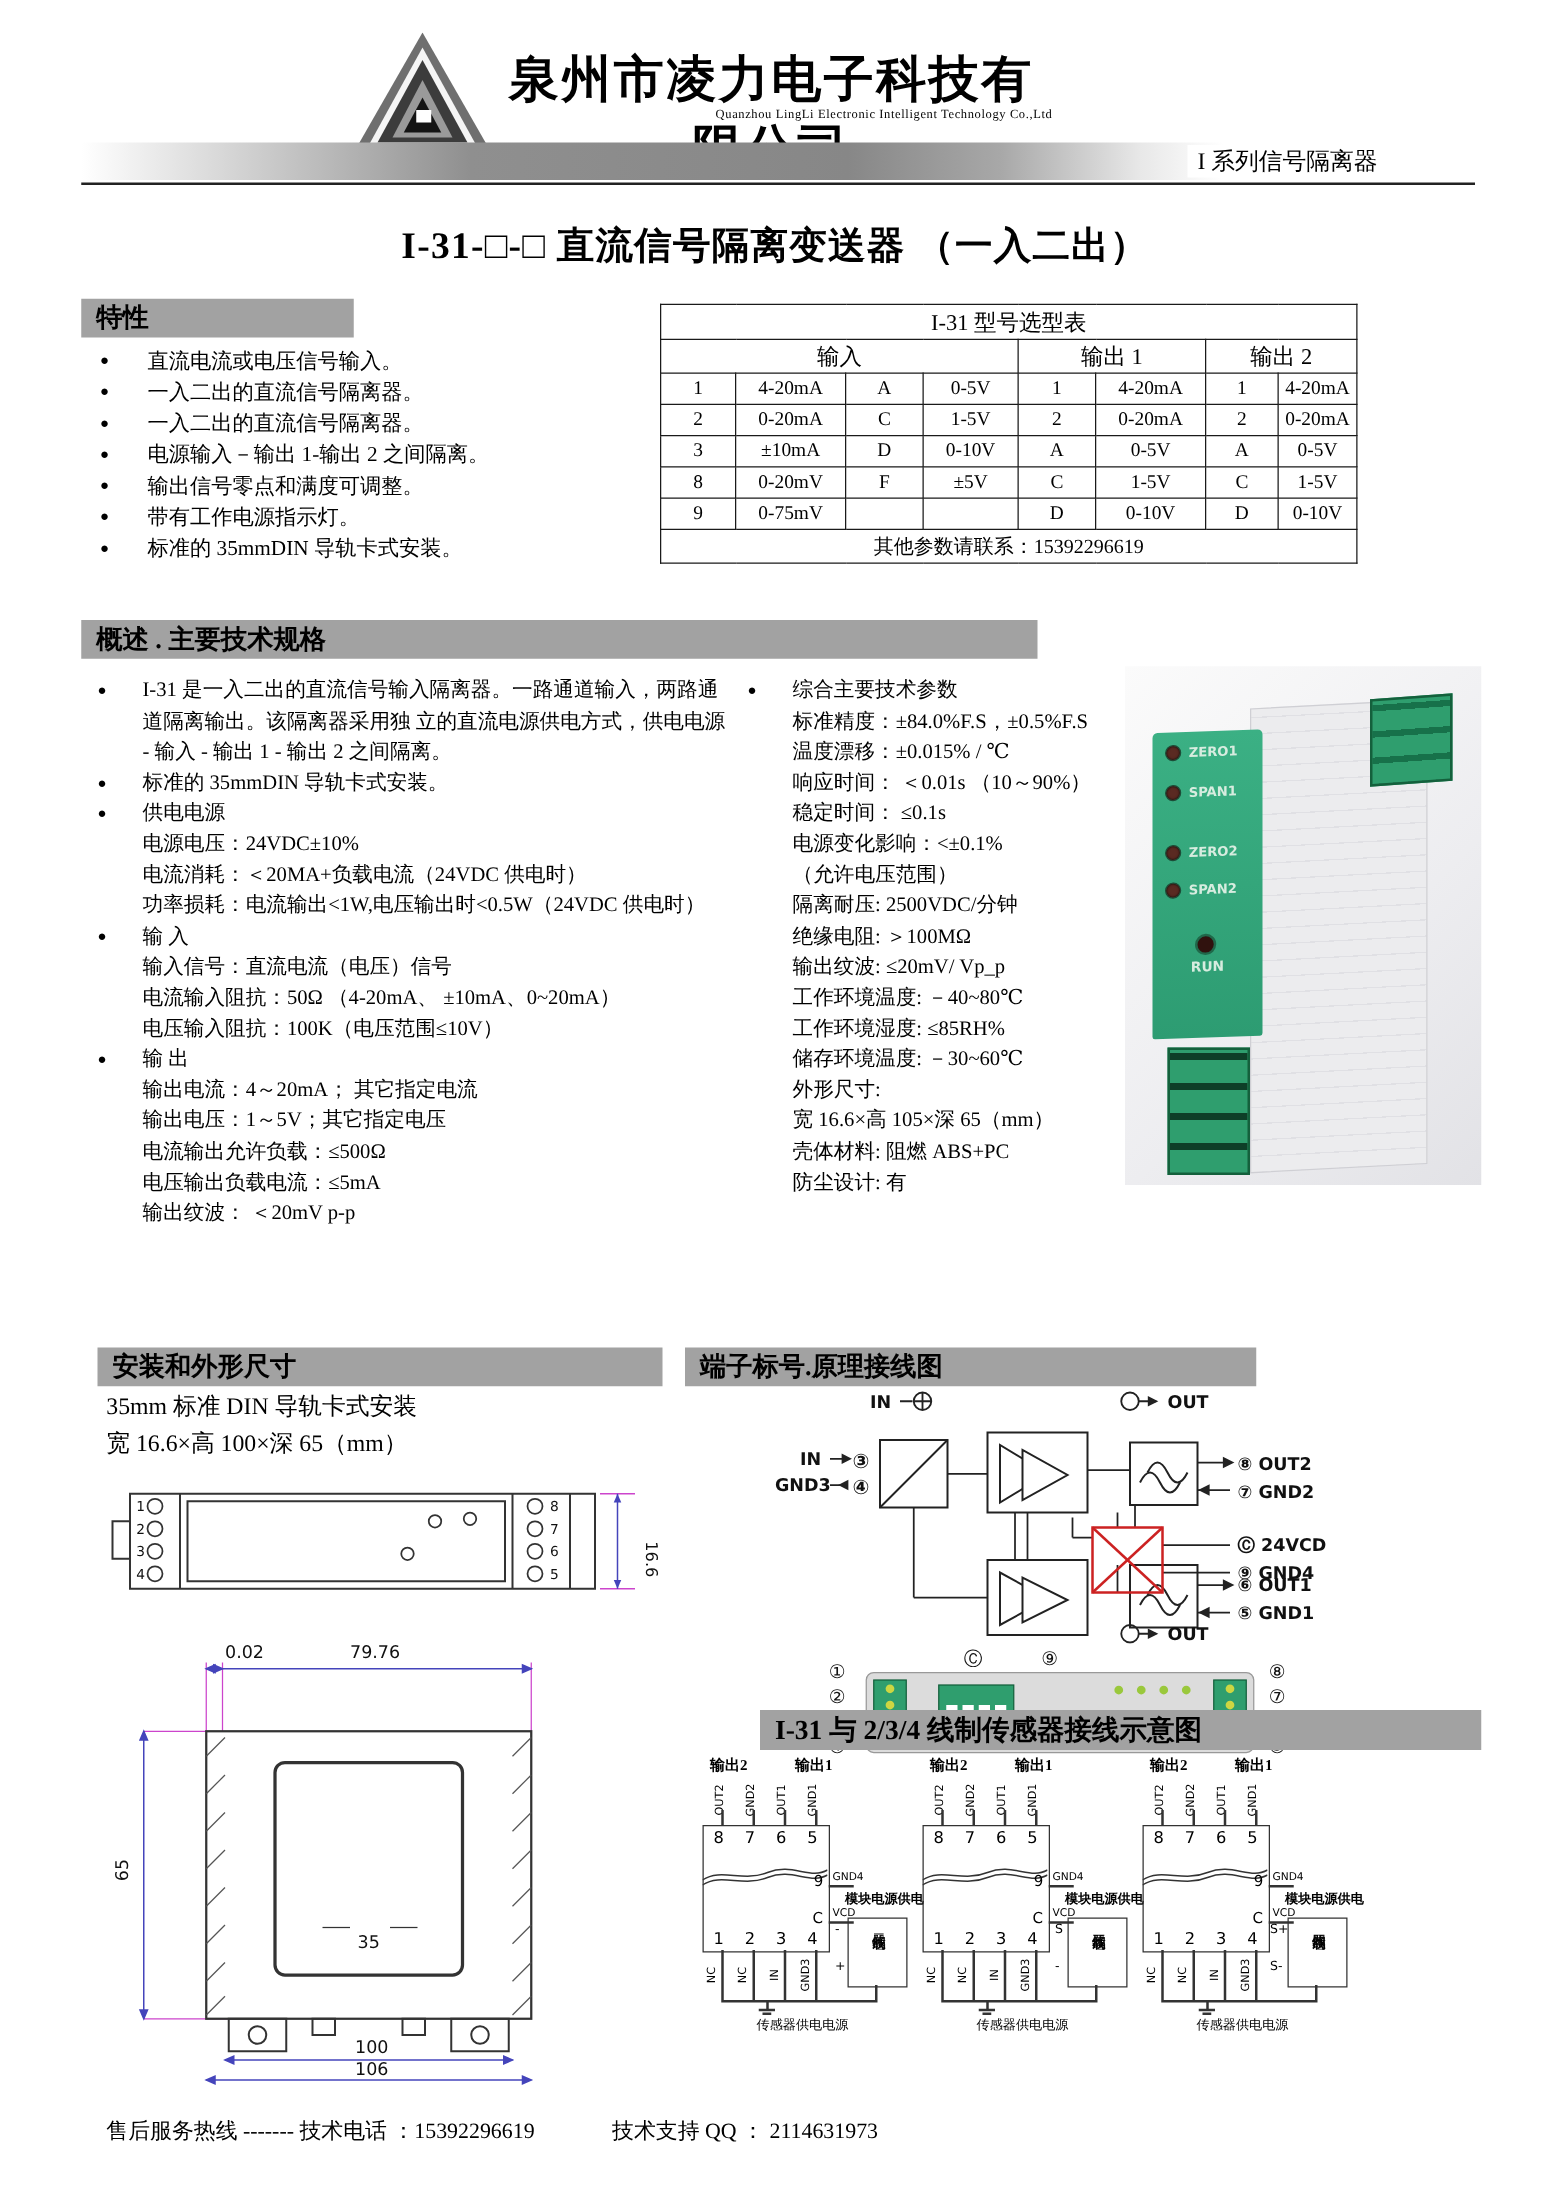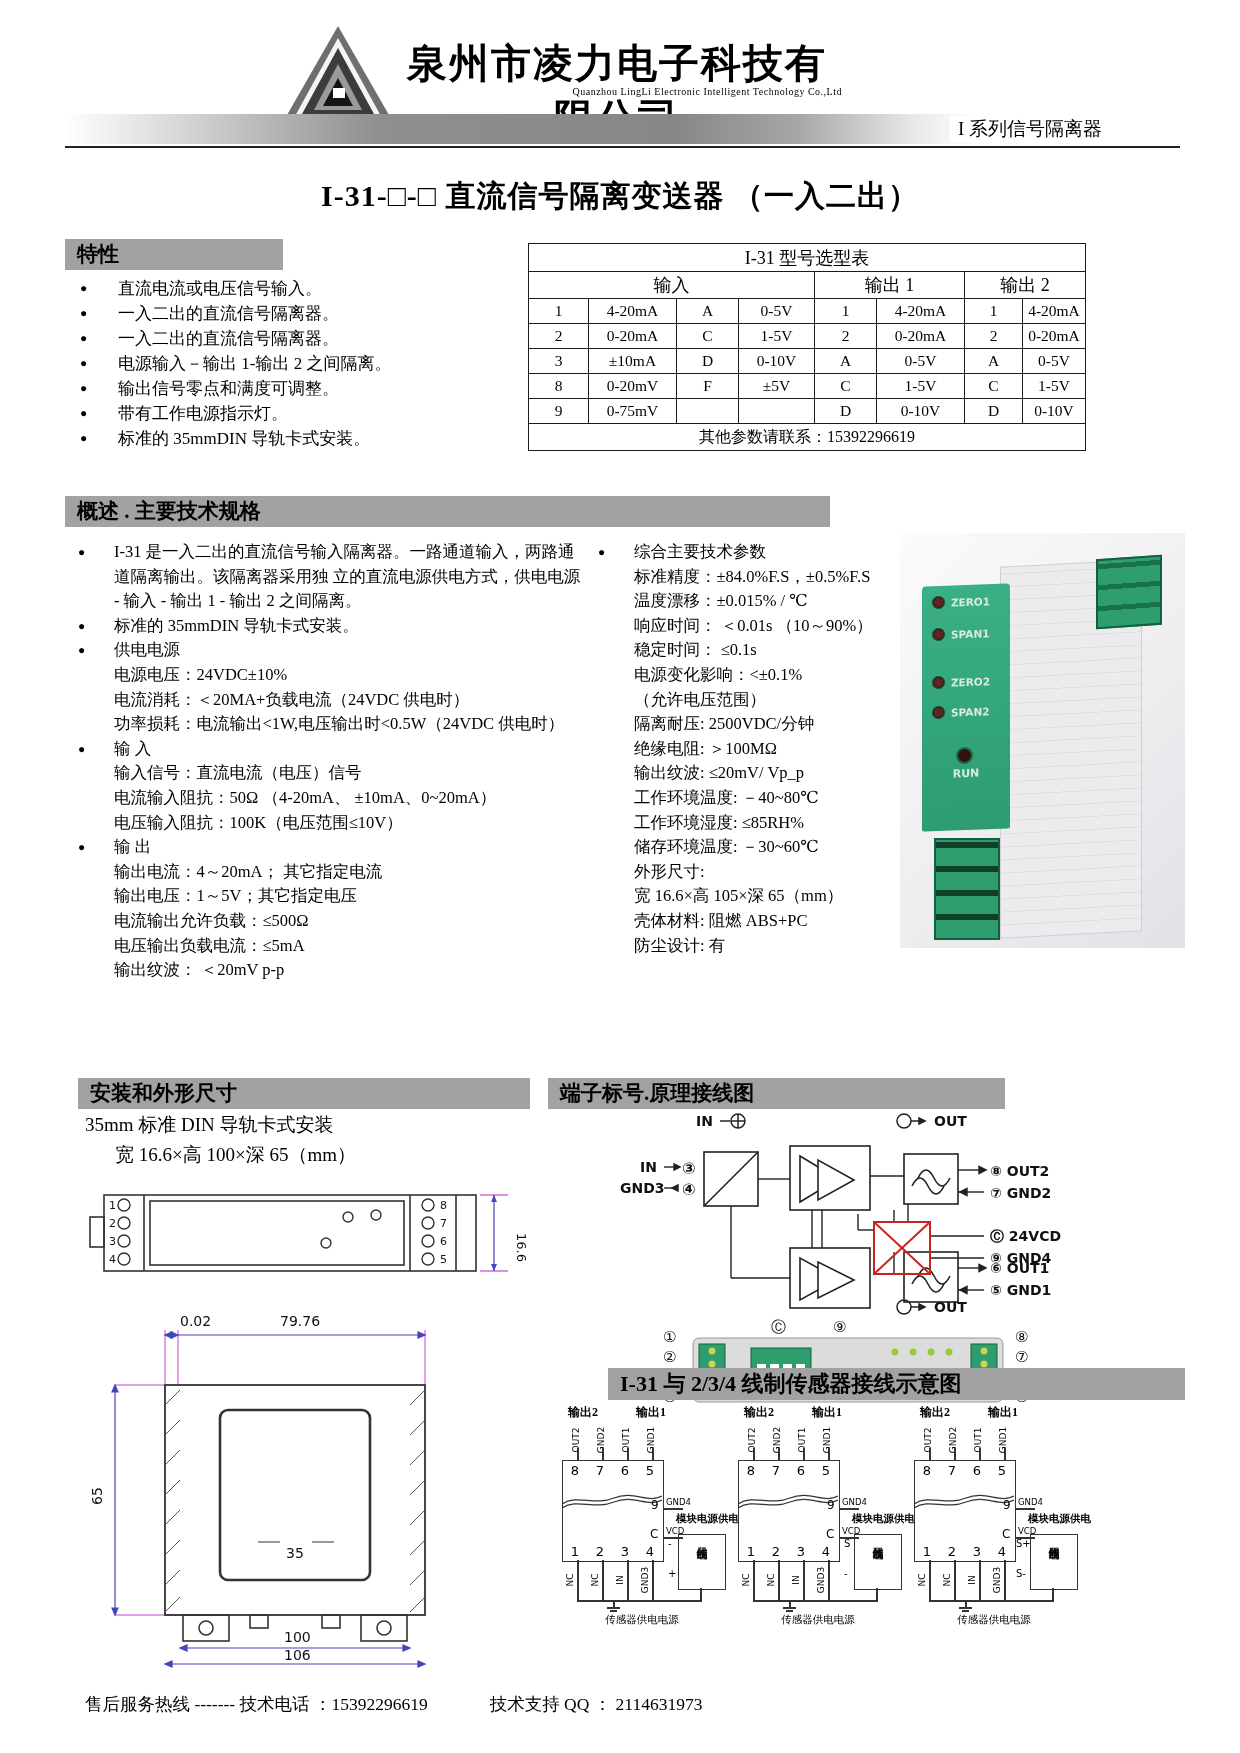--- a/index.html
+++ b/index.html
@@ -253,21 +253,21 @@
         <span class="led-label">SPAN2</span>
       </div>
       <div class="run-dot" style="top:162px;"></div>
       <div class="run-label" style="top:182px;">RUN</div>
     </div>
     <div class="term-bot"></div>
   </div>
 
   <div class="bar" style="left:78px;top:1078px;width:440px;">安装和外形尺寸</div>
   <div class="install-line" style="left:85px;top:1112px;">35mm 标准 DIN 导轨卡式安装</div>
-  <div class="install-line" style="left:85px;top:1142px;margin-left:30px;">宽 16.6×高 100×深 65（mm）</div>
+  <div class="install-line" style="left:85px;top:1142px;">宽 16.6×高 100×深 65（mm）</div>
 
   <svg class="abs" style="left:80px;top:1185px;" width="450" height="100" viewBox="0 0 450 100">
     <g stroke="#333" stroke-width="1.6" fill="none">
       <rect x="10" y="32" width="14" height="30"></rect>
       <rect x="24" y="10" width="372" height="76"></rect>
       <line x1="64" y1="10" x2="64" y2="86"></line>
       <line x1="330" y1="10" x2="330" y2="86"></line>
       <line x1="376" y1="10" x2="376" y2="86"></line>
       <rect x="70" y="16" width="254" height="64"></rect>
     </g>

